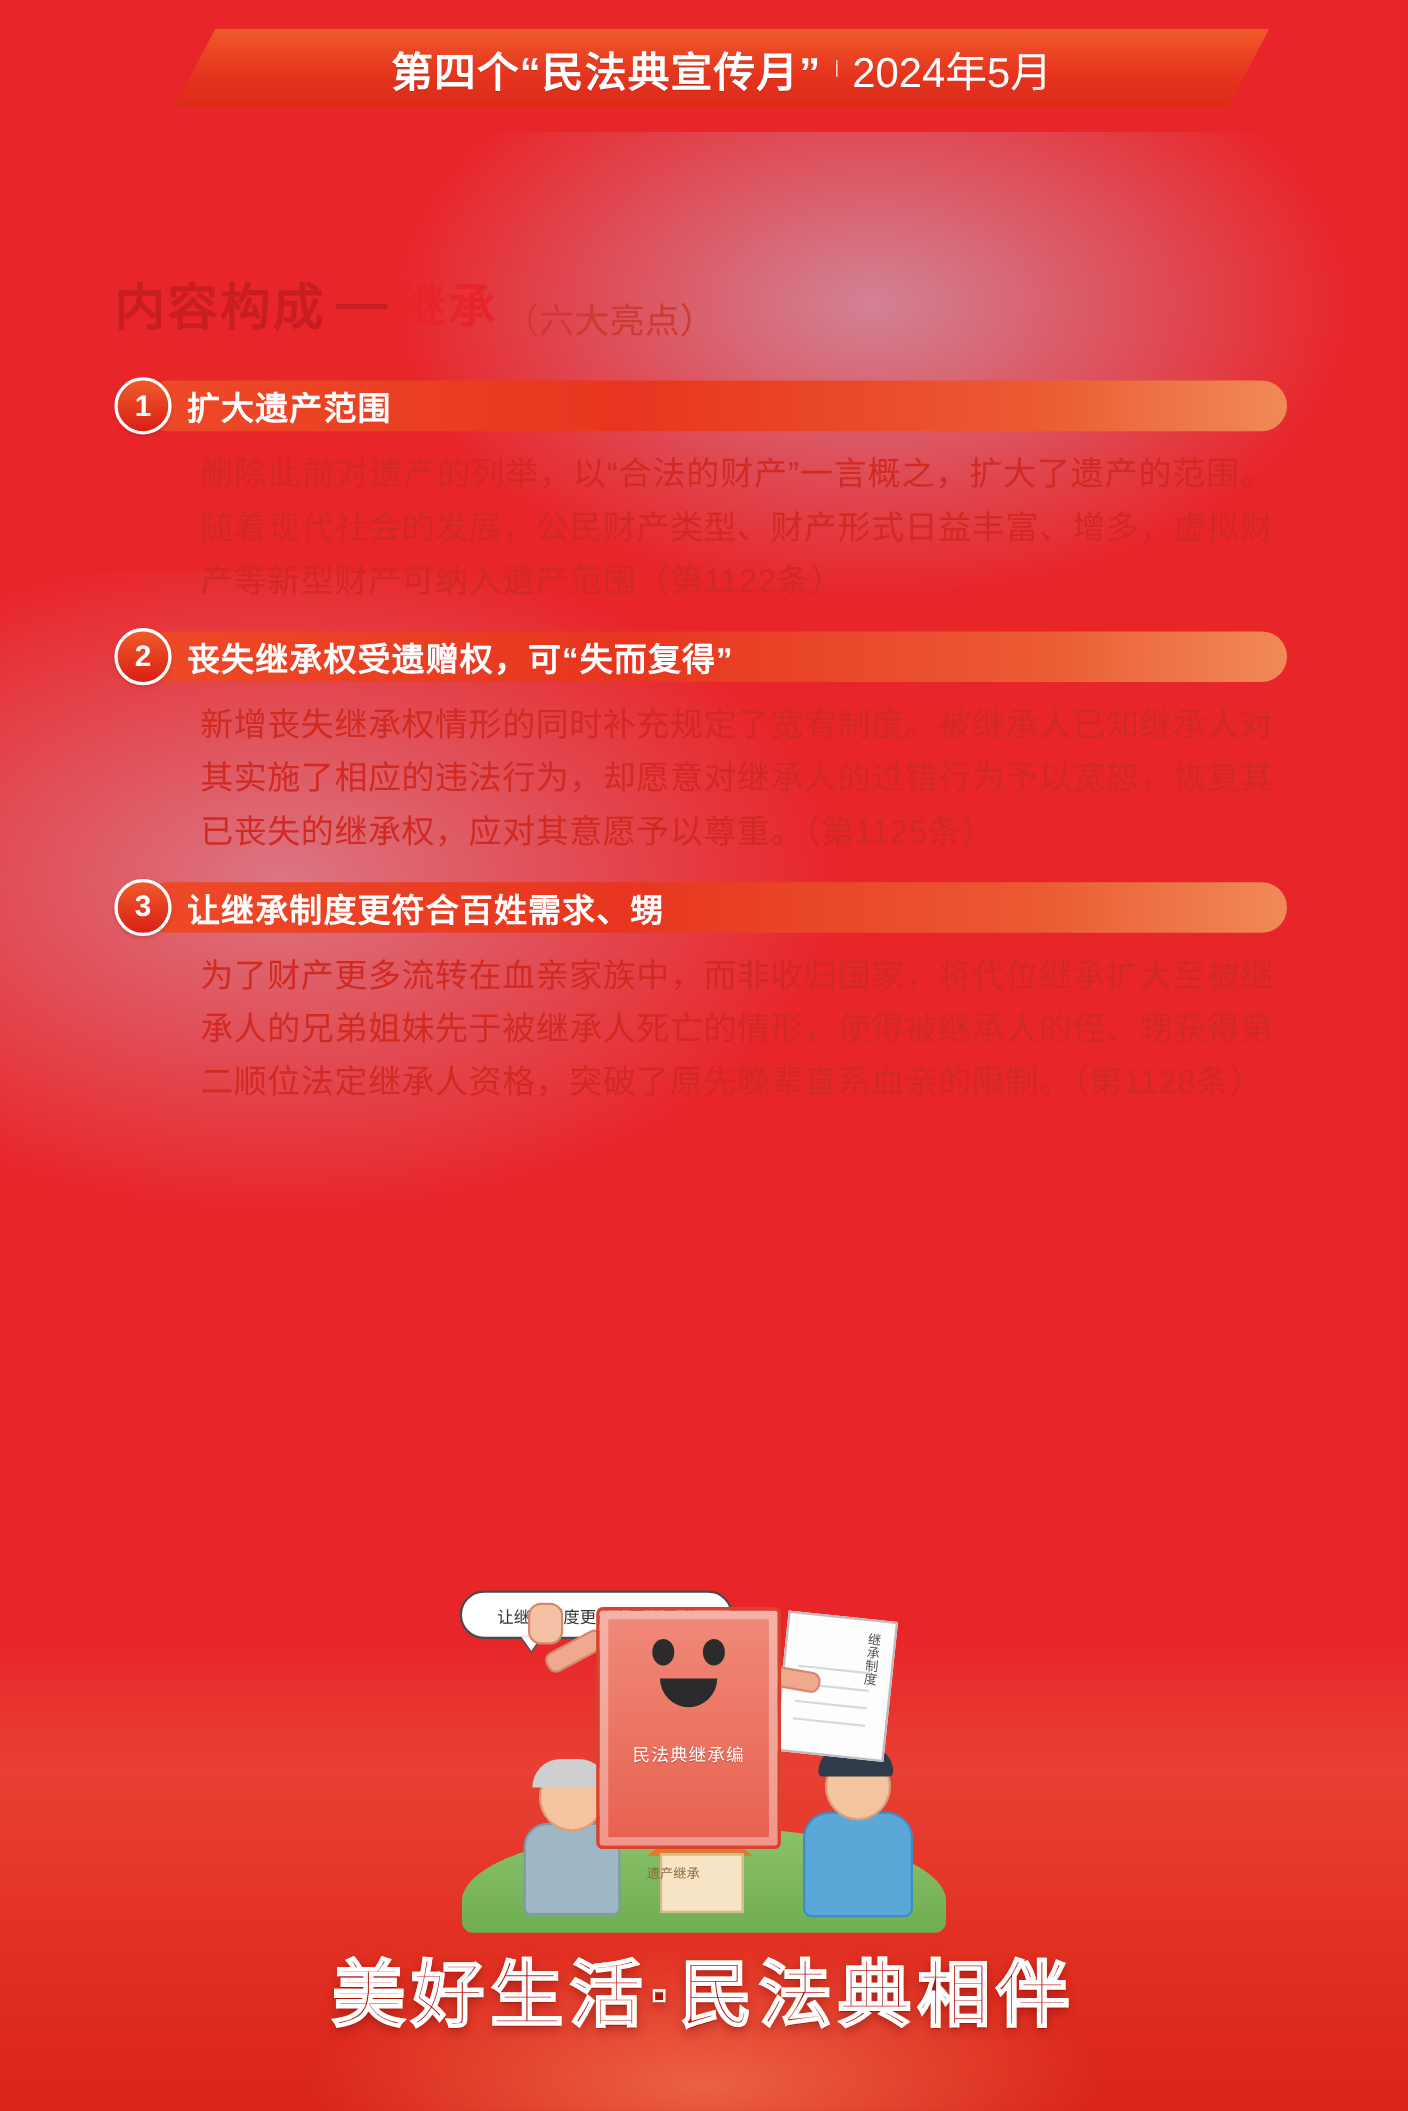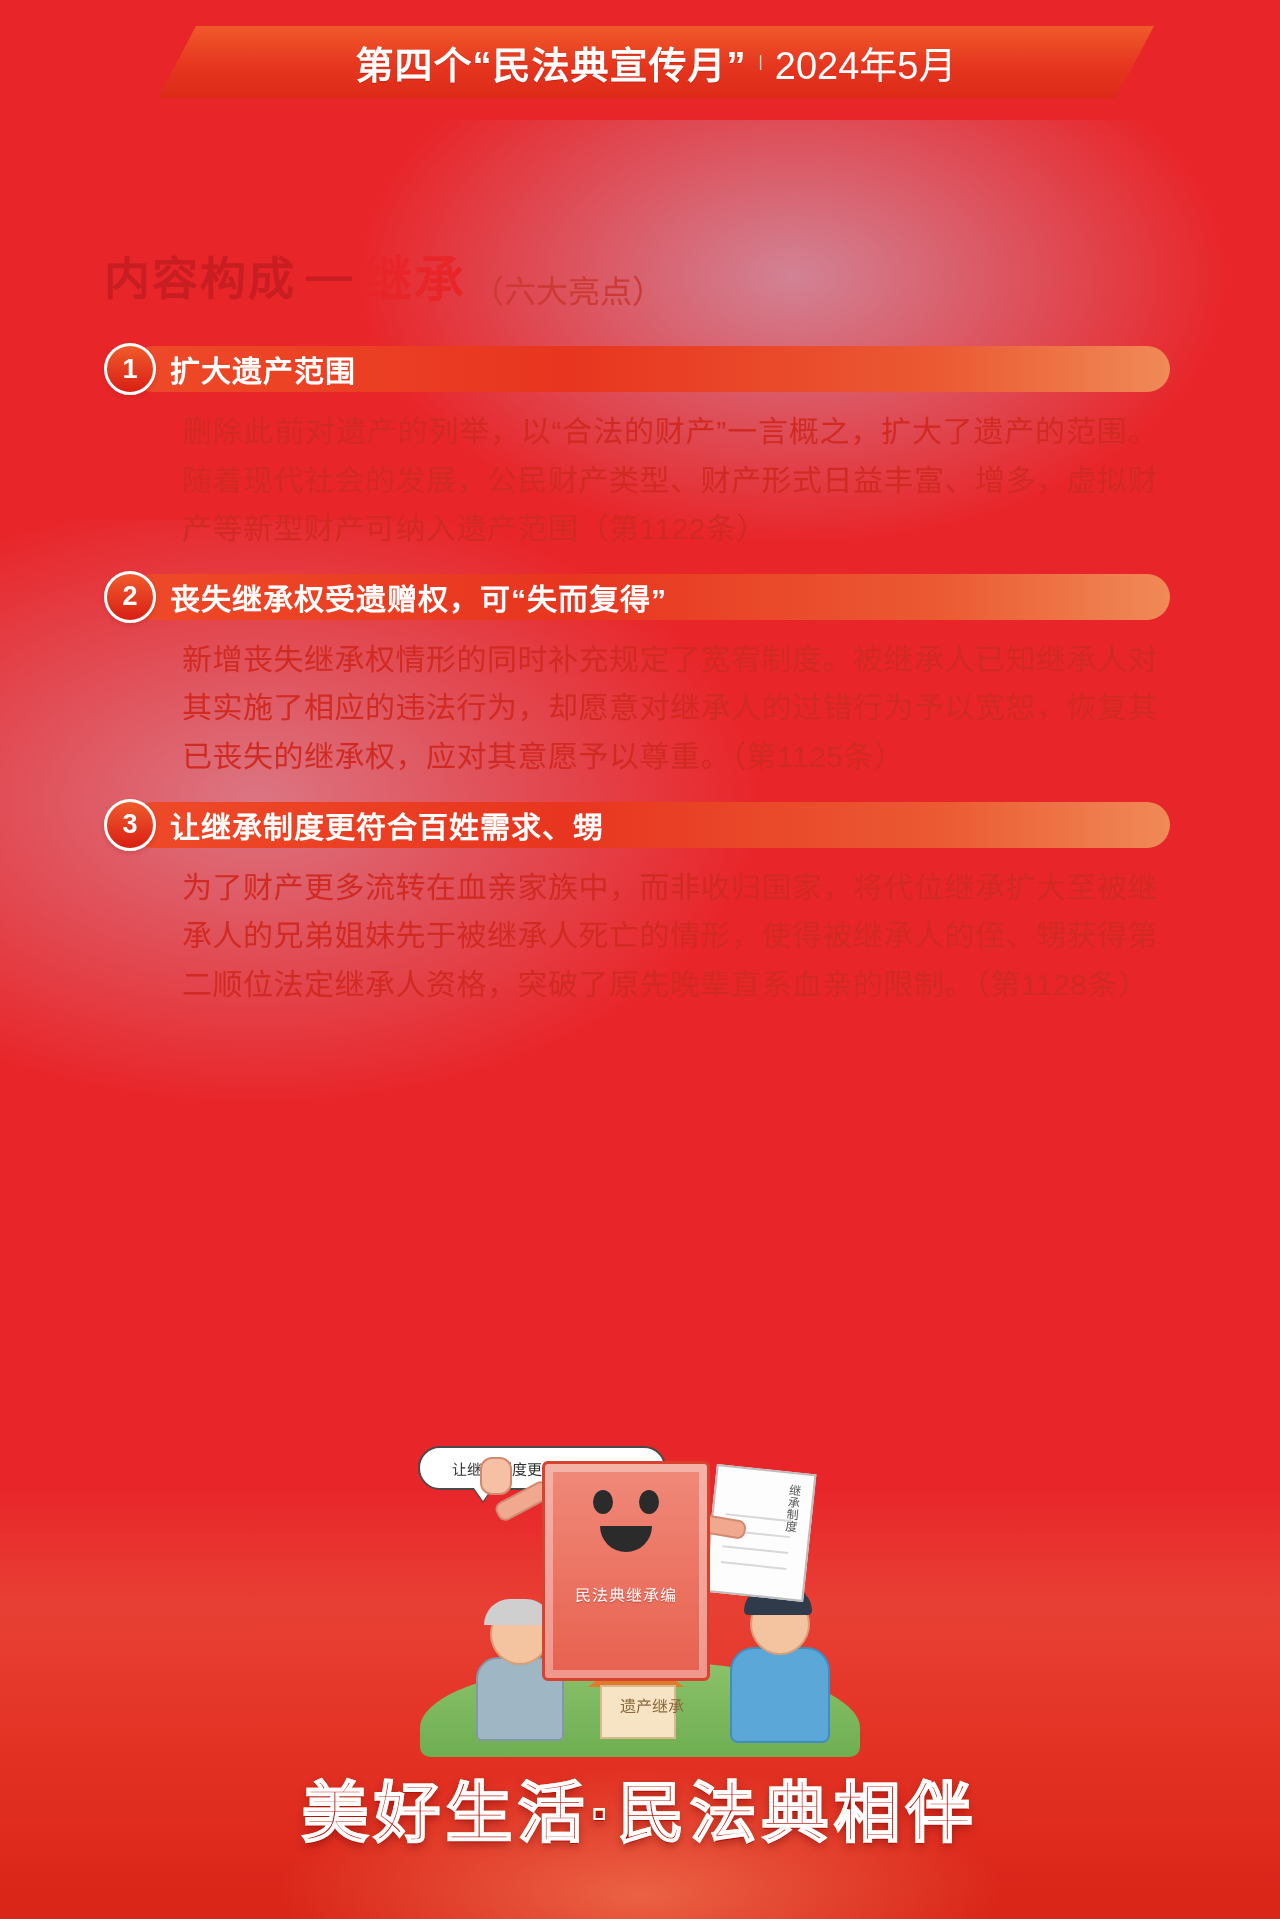--- a/index.html
+++ b/index.html
@@ -124,21 +124,21 @@
     letter-spacing: 2px;
   }
   .section-title .st-dash {
     color: #c81d21;
     font-size: 46px;
     font-weight: 700;
     margin: 0 10px;
   }
   .section-title .st-key {
     color: #e8262a;
-    font-size: 50px;
+    font-size: 43px;
     font-weight: 800;
     letter-spacing: 2px;
   }
   .section-title .st-sub {
     color: #cc3a33;
     font-size: 32px;
     font-weight: 400;
     margin-left: 6px;
     margin-top: 28px;
   }
@@ -420,22 +420,22 @@
   .house-body {
     position: absolute;
     left: 12px; top: 34px;
     width: 72px; height: 50px;
     background: #f6e4c4;
     border: 2px solid #d7b98c;
   }
   .house-label {
     position: absolute;
     left: 0; right: 0; top: 42px;
-    text-align: right;
-    font-size: 16px;
+    text-align: left;
+    font-size: 12px;
     color: #8a6a3c;
   }
 
   
   .footer {
     position: absolute;
     left: 0;
     bottom: 64px;
     width: 1280px;
     text-align: center;

